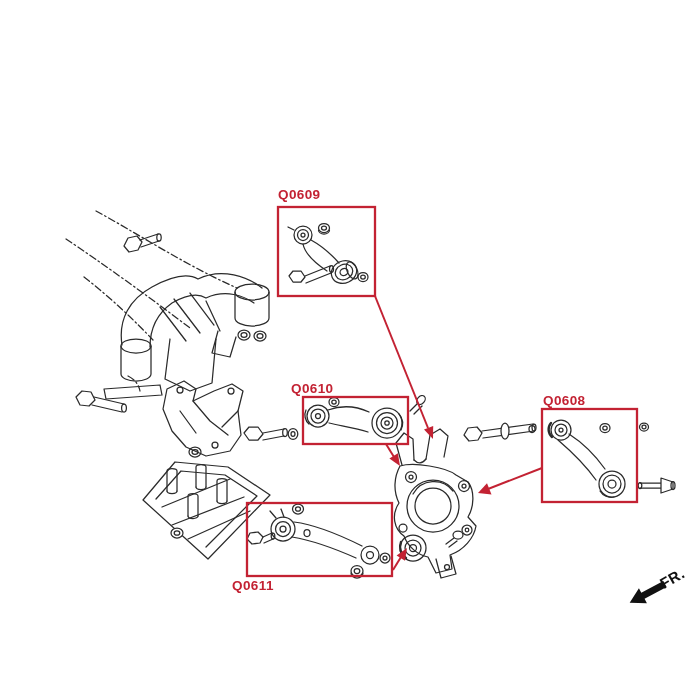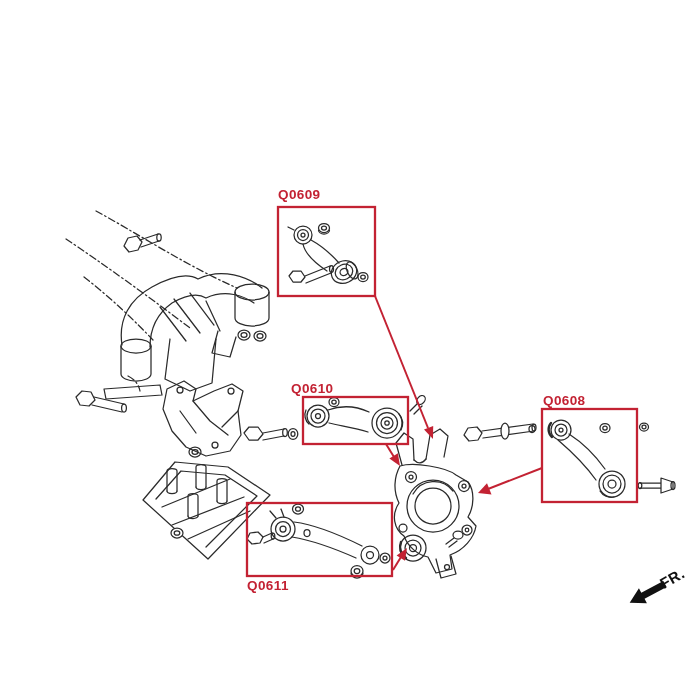--- a/index.html
+++ b/index.html
@@ -262,17 +262,17 @@
   </g>
 
   <g transform="translate(665,545) rotate(152)">
     <polygon class="blk-fill" points="40,0 25,-8.5 25,-3.5 0,-3.5 0,3.5 25,3.5 25,8.5"></polygon>
   </g>
 </svg>
 
 <div class="callout-label" style="left:278px; top:148px;">Q0609</div>
 <div class="callout-label" style="left:291px; top:342px;">Q0610</div>
 <div class="callout-label" style="left:543px; top:354px;text-align:center;">Q0608</div>
-<div class="callout-label" style="left:247px; top:539px;">Q0611</div>
+<div class="callout-label" style="left:232px; top:539px;">Q0611</div>
 
 <div class="fr-label" style="left:661px; top:537px;">FR.</div>
 
 </div>
 
 </body></html>

